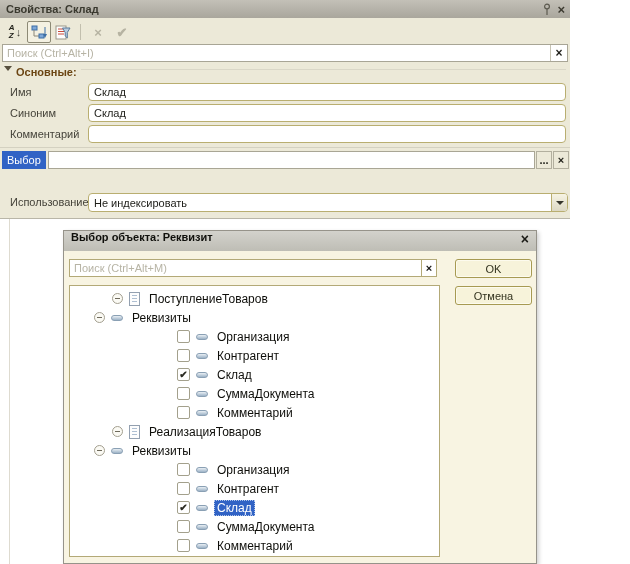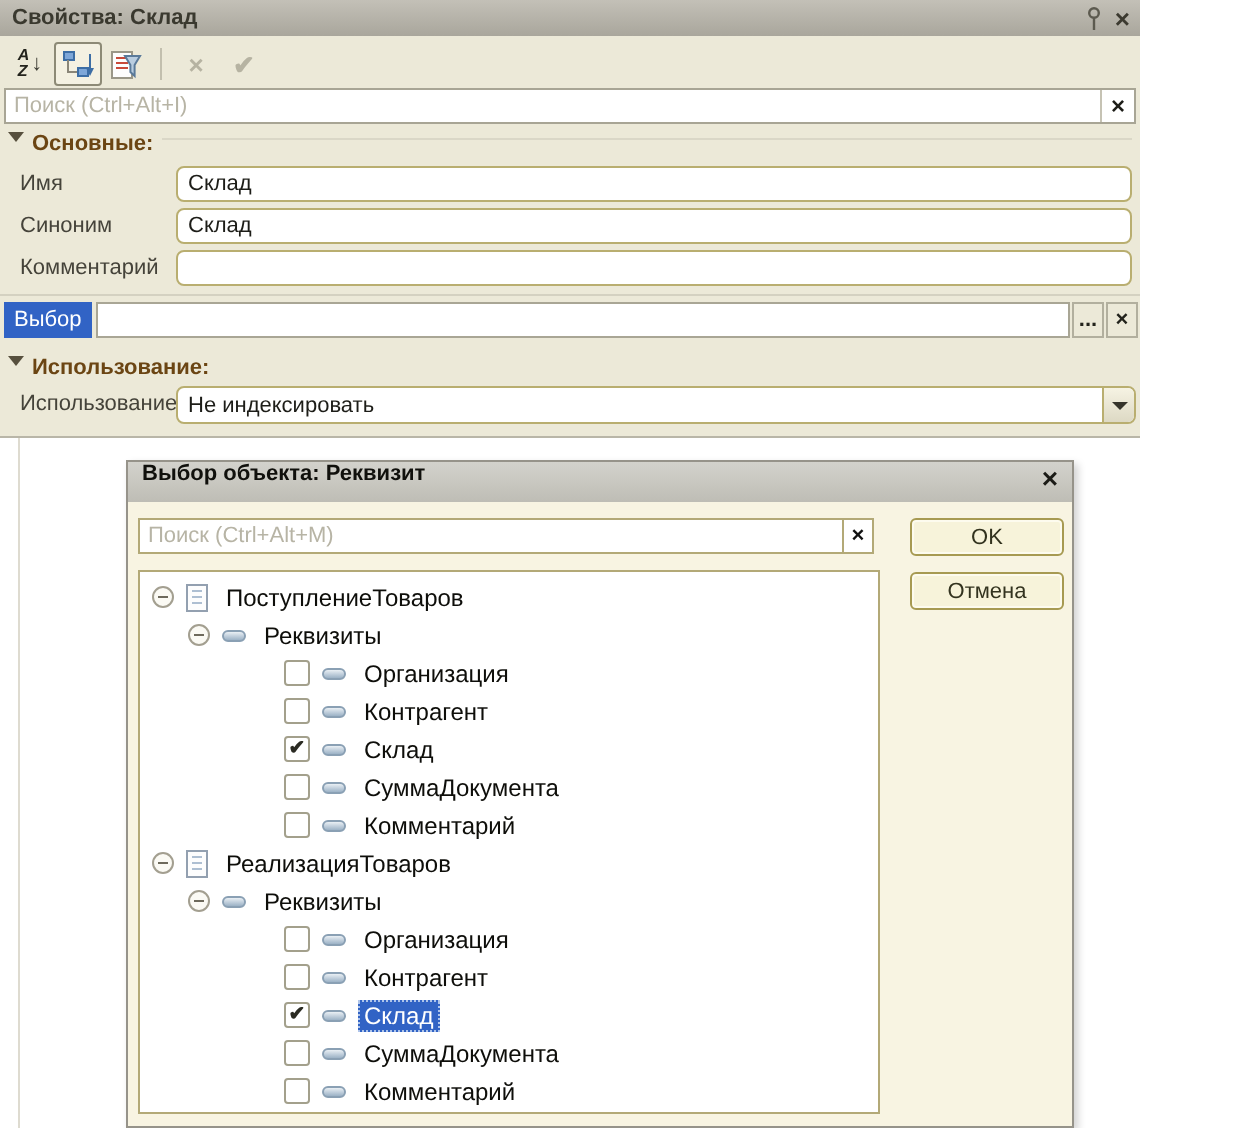--- a/index.html
+++ b/index.html
@@ -64,23 +64,23 @@
   .dlg-search-clear { width:15px; display:flex; align-items:center; justify-content:center;
     border-left:1px solid #b3a977; font-weight:bold; color:#111; font-size:11px; cursor:default; }
   .dlg-btn { position:absolute; left:391px; width:77px; height:19px; background:#f7f3da;
     border:1px solid #a79a52; border-radius:3px; box-shadow:inset 0 0 0 1px #fdfbee;
     display:flex; align-items:center; justify-content:center; color:#33331f; font:inherit; cursor:default; }
   .dlg-btn.ok { top:28px; }
   .dlg-btn.cancel { top:55px; }
   .tree-box { position:absolute; left:5px; top:54px; width:371px; height:272px; background:#fff;
     border:1px solid #b3a977; overflow:hidden; padding-top:3px; }
   .tree-row { height:19px; display:flex; align-items:center; gap:6px; font-size:12px; }
-  .tree-row.lvl0 { padding-left:6px; }
+  .tree-row.lvl0 { padding-left:6px;margin-left:36px; }
   .tree-row.lvl1 { padding-left:24px; }
-  .tree-row.lvl2 { padding-left:72px; }
+  .tree-row.lvl2 { padding-left:72px;margin-left:35px; }
   .expander { width:11px; height:11px; border:1px solid #a39f90; border-radius:50%; background:#fbfaf4; position:relative; flex:none; }
   .expander::after { content:""; position:absolute; left:2px; right:2px; top:4px; height:1px; background:#6e6a5c; }
   .doc-icon { width:11px; height:14px; background:#fdfdfd; border:1px solid #93a0b0; flex:none; padding:2px 2px; }
   .doc-icon::before { content:""; display:block; width:100%; height:100%;
     background:repeating-linear-gradient(to bottom, #aebfd2 0 1px, transparent 1px 3px); }
   .dash-icon { width:12px; height:6px; border-radius:3px; background:linear-gradient(#e9eff4,#9cb2c6);
     border:1px solid #8aa0b4; flex:none; }
   .cb { width:13px; height:13px; background:#fff; border:1px solid #a3a08c; border-radius:2px; flex:none;
     display:flex; align-items:center; justify-content:center; font-size:10px; font-weight:bold; color:#2a2a22; line-height:1; }
   .tree-label { color:#0e0e0a; padding:1px 3px; white-space:nowrap; }
@@ -161,24 +161,20 @@
     <span class="prop-label" style="top:128px;">Комментарий</span>
     <input class="prop-field" style="top: 125px;" type="text" value="">
 
     <div class="hr-sep" style="top:147px;"></div>
 
     <span class="links-chip">Выбор</span>
     <span class="links-field"></span>
     <span class="mini-btn" style="right:18px;">...</span>
     <span class="mini-btn" style="right:1px;">×</span>
 
-    <div class="section-header" style="top:178px;">
-      <span class="tri-down"></span>
-      <span>Использование:</span>
-    </div>
 
     <span class="prop-label" style="top:196px;">Использование</span>
     <div class="combo">
       <span class="combo-text">Не индексировать</span>
       <span class="combo-btn">
         <span class="combo-arrow"></span>
       </span>
     </div>
   </div>
 

